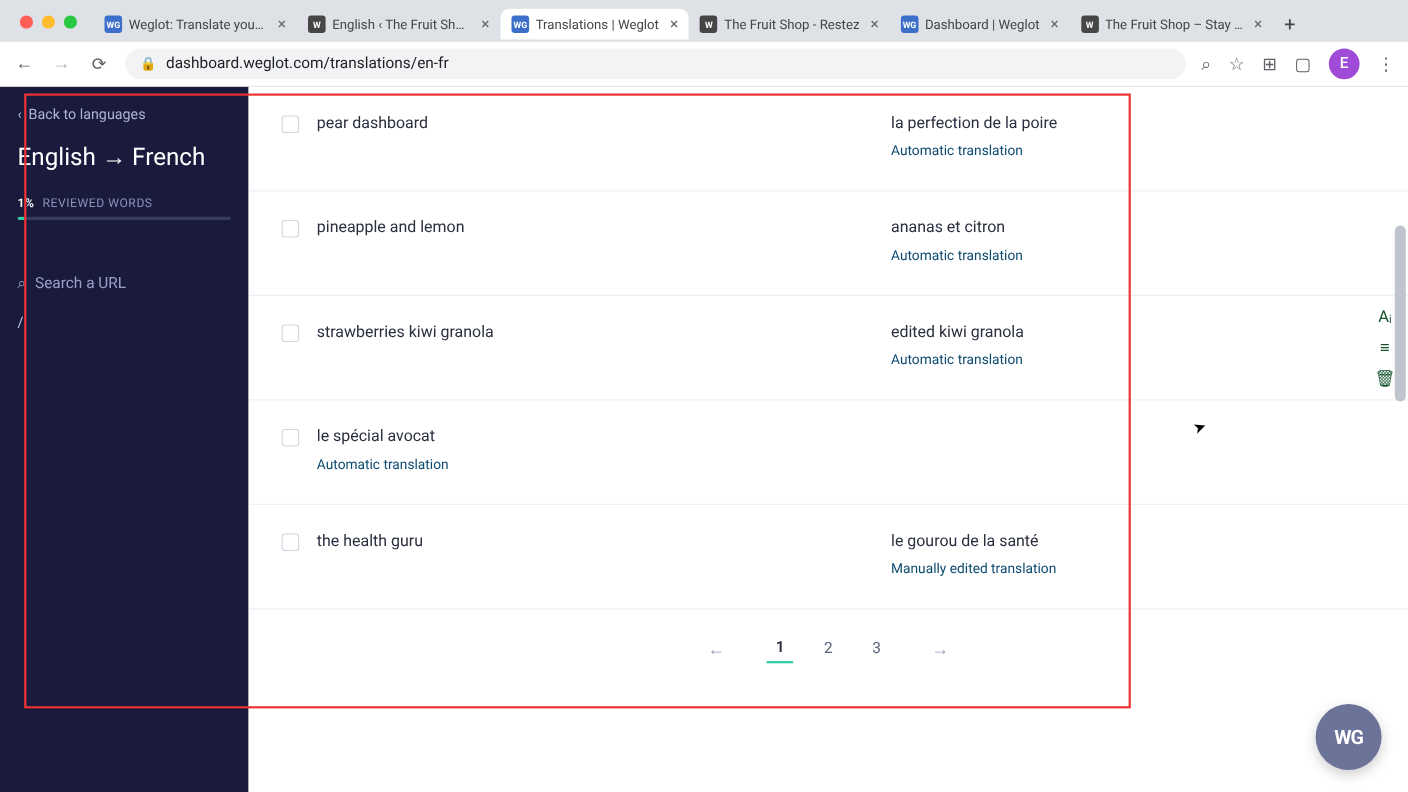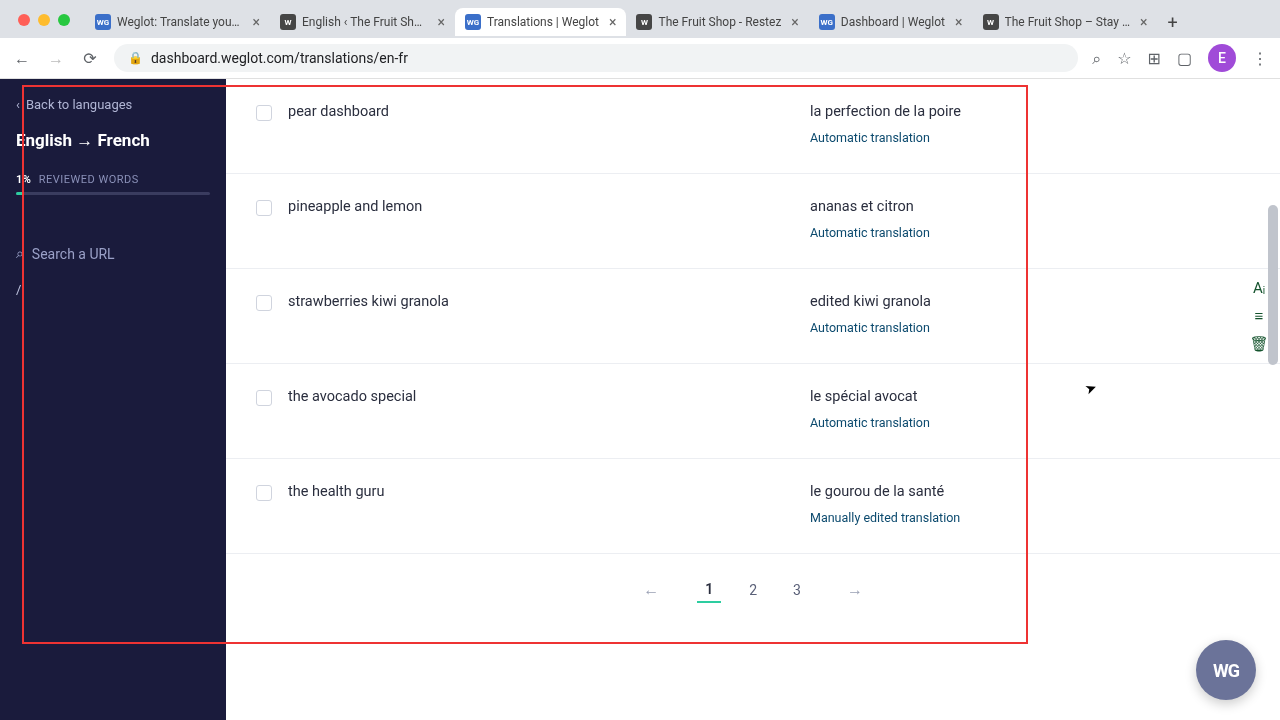--- a/index.html
+++ b/index.html
@@ -27,21 +27,21 @@
   .nav-btn.disabled { color: #bbb; }
   .url-box { flex: 1; display: flex; align-items: center; gap: 8px; background: #f1f3f4; border-radius: 20px; padding: 6px 14px; font-size: 14px; color: #202124; }
   .lock { color: #5f6368; font-size: 12px; }
   .right-icons { display: flex; align-items: center; gap: 16px; color: #5f6368; font-size: 16px; }
   .avatar { width: 28px; height: 28px; border-radius: 50%; background: #a04bd8; color: #fff; display: flex; align-items: center; justify-content: center; font-size: 14px; font-weight: 500; }
 
   
   .app { display: flex; height: calc(720px - 75px); position: relative; }
   .sidebar { width: 226px; background: #1a1b3c; color: #fff; padding: 18px 16px; flex-shrink: 0; }
   .back-link { display: flex; align-items: center; gap: 6px; font-size: 13px; color: #b0b5d4; cursor: pointer; margin-bottom: 18px; }
-  .lang-pair { font-size: 17px; font-weight: 700; margin-bottom: 22px; }
+  .lang-pair { font-size: 22px; font-weight: 400; margin-bottom: 22px; }
   .reviewed { font-size: 11px; color: #8a90b8; letter-spacing: 0.5px; }
   .reviewed .pct { color: #fff; font-weight: 600; margin-right: 4px; }
   .progress { height: 3px; background: #3a3c5f; margin-top: 6px; border-radius: 2px; overflow: hidden; }
   .progress-fill { height: 100%; width: 3%; background: #2dcda0; }
   .search-url { display: flex; align-items: center; gap: 8px; margin-top: 50px; font-size: 14px; color: #9aa0c7; }
   .search-url input { background: transparent; border: none; color: #fff; font-size: 14px; outline: none; width: 100%; }
   .search-url input::placeholder { color: #9aa0c7; }
   .path-row { font-size: 13px; color: #c0c5e0; margin-top: 20px; }
 
   .main { flex: 1; background: #fff; overflow-y: auto; position: relative; }
@@ -179,21 +179,20 @@
             <div class="status">Automatic translation</div>
           </div>
           <div class="row-tools">
             <div class="tool">Aᵢ</div>
             <div class="tool">≡</div>
             <div class="tool">🗑</div>
           </div>
         </div>
         <div class="row">
           <div class="cb"></div>
-          <div class="src">the avocado special</div>
           <div class="tgt-col">
             <div class="tgt">le spécial avocat</div>
             <div class="status">Automatic translation</div>
           </div>
         </div>
         <div class="row">
           <div class="cb"></div>
           <div class="src">the health guru</div>
           <div class="tgt-col">
             <div class="tgt">le gourou de la santé</div>

